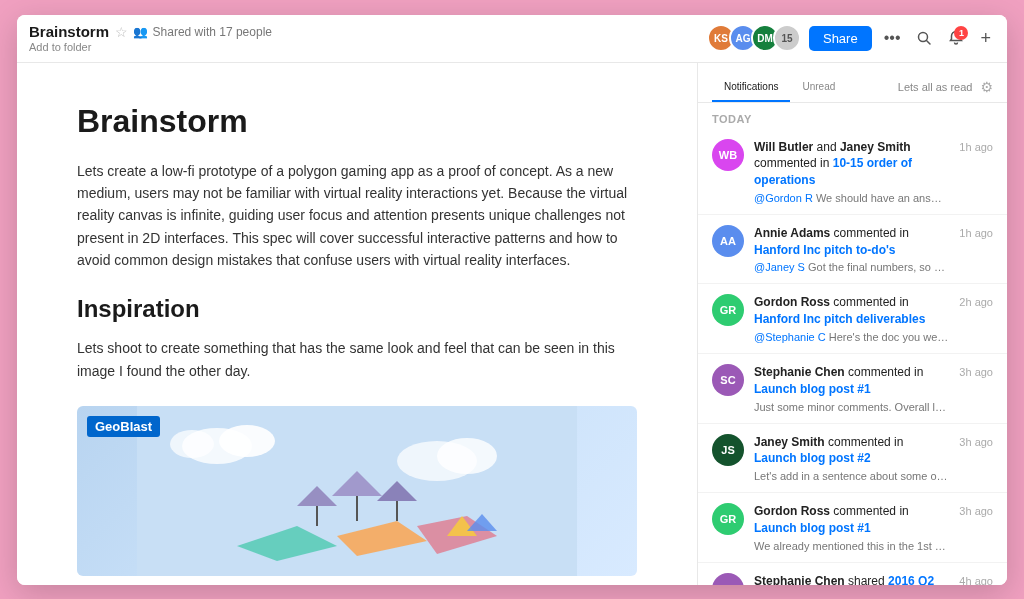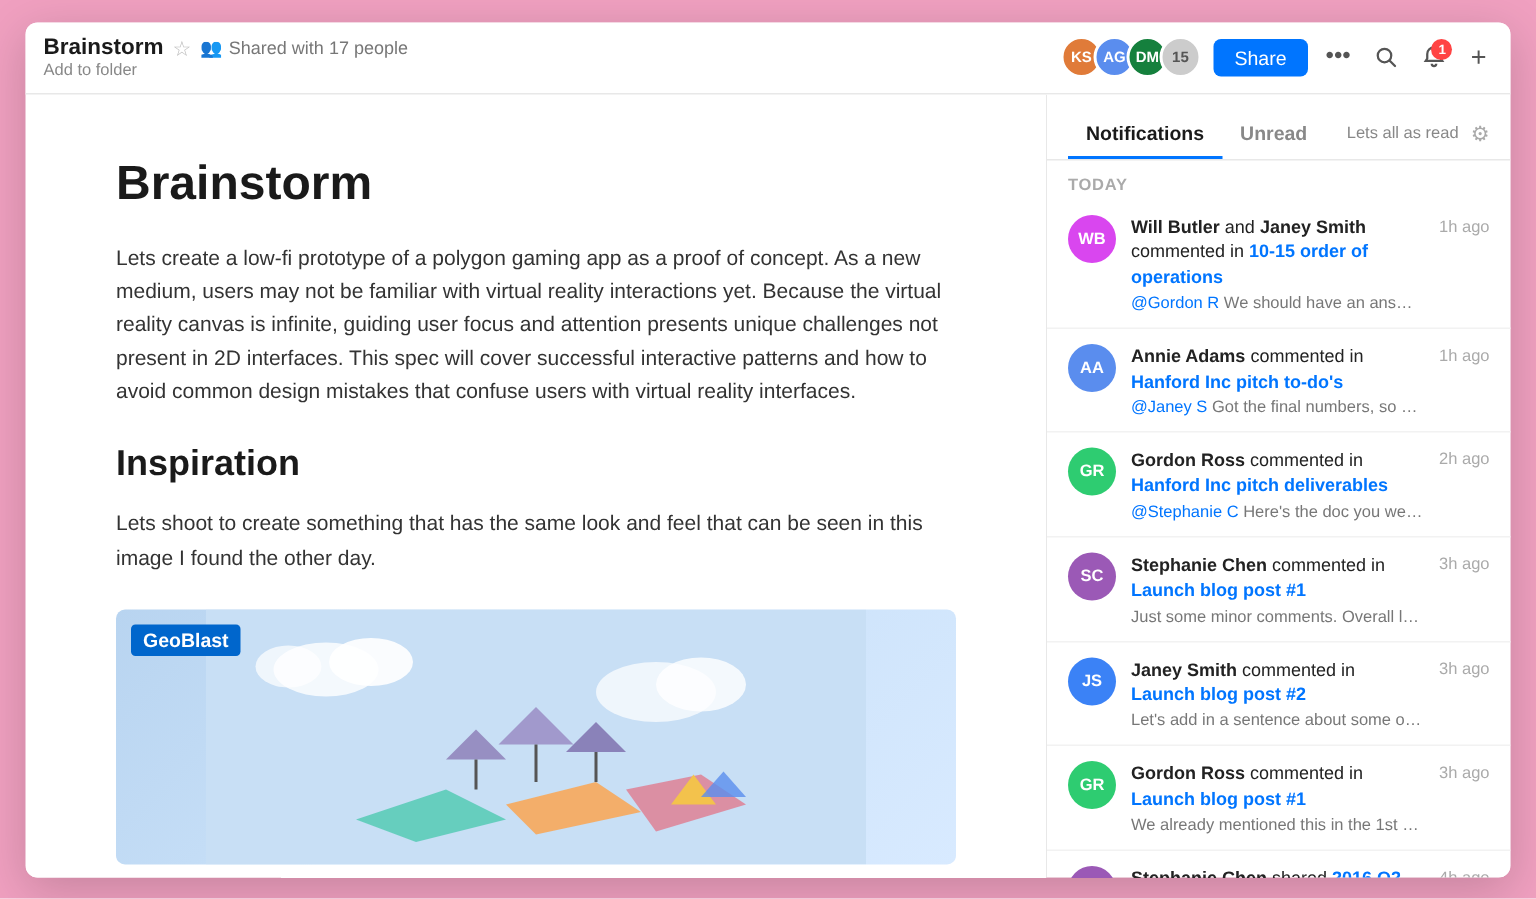--- a/index.html
+++ b/index.html
@@ -188,22 +188,22 @@
       display: flex;
       flex-direction: column;
       background: #fff;
       flex-shrink: 0;
     }
     .notif-header {
       padding: 10px 14px 0;
       border-bottom: 1px solid #e8e8e8;
     }
     .notif-tab {
-      font-size: 13px;
-      font-weight: 700;
+      font-size: 10px;
+      font-weight: 400;
       padding: 8px 12px;
       cursor: pointer;
       color: #888;
       border-bottom: 2px solid transparent;
     }
     .notif-tab.active {
       color: #1a1a1a;
       border-bottom: 2px solid #0075ff;
     }
     .notif-header-right {
@@ -419,21 +419,21 @@
           <div class="notif-content">
             <div class="notif-main-text">
               <strong>Stephanie Chen</strong> commented in <span class="notif-link">Launch blog post #1</span>
             </div>
             <div class="notif-sub-text">Just some minor comments. Overall looks good!</div>
           </div>
           <div class="notif-time">3h ago</div>
         </div>
 
         <div class="notif-item">
-          <div class="notif-avatar" style="background:#3b82f6">JS</div>
+          <div class="notif-avatar" style="background:#14532d">JS</div>
           <div class="notif-content">
             <div class="notif-main-text">
               <strong>Janey Smith</strong> commented in <span class="notif-link">Launch blog post #2</span>
             </div>
             <div class="notif-sub-text">Let's add in a sentence about some of the customers we've signed up.</div>
           </div>
           <div class="notif-time">3h ago</div>
         </div>
 
         <div class="notif-item">

